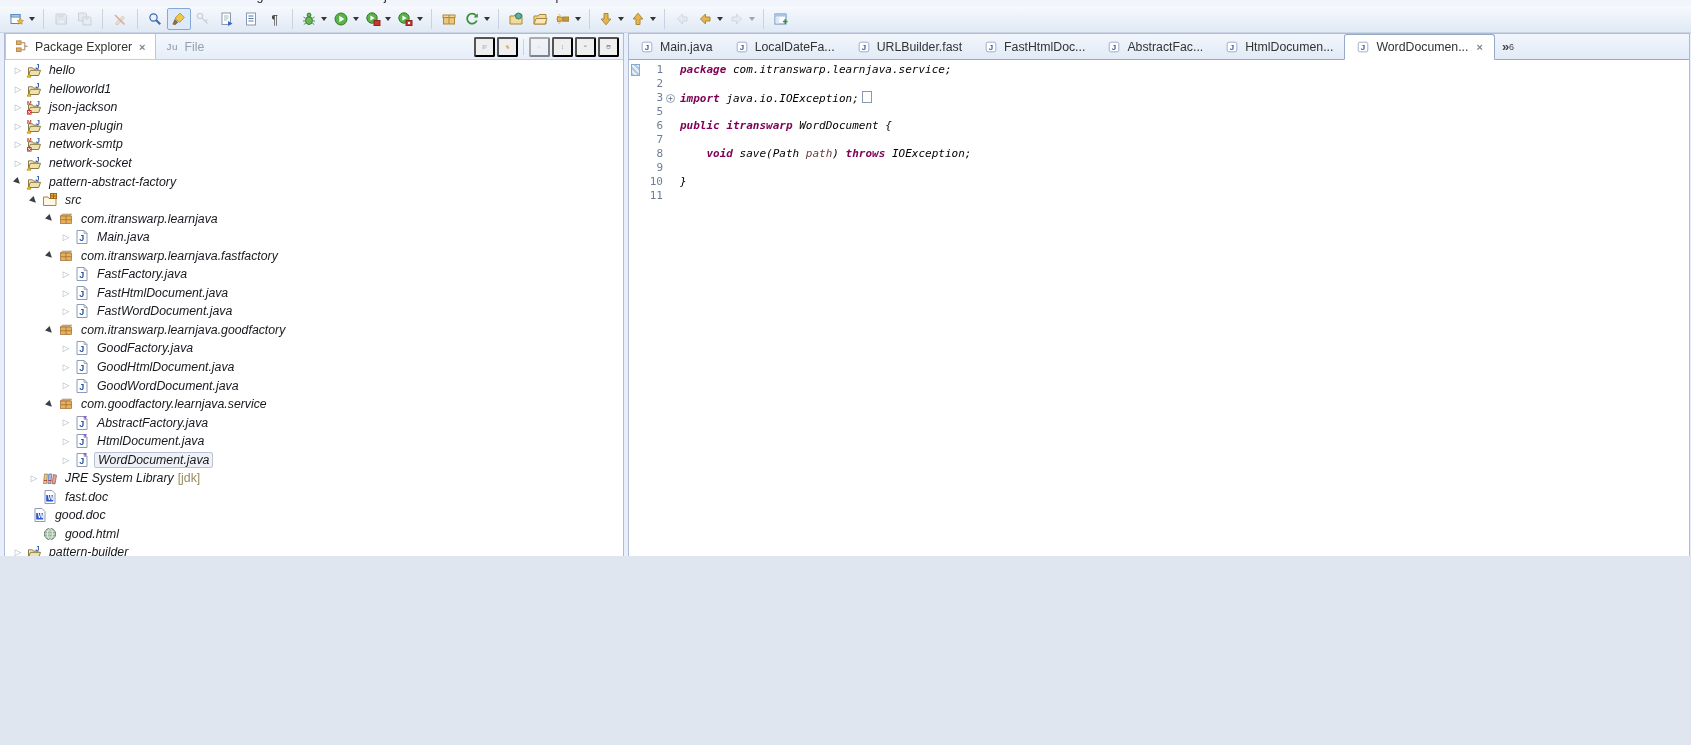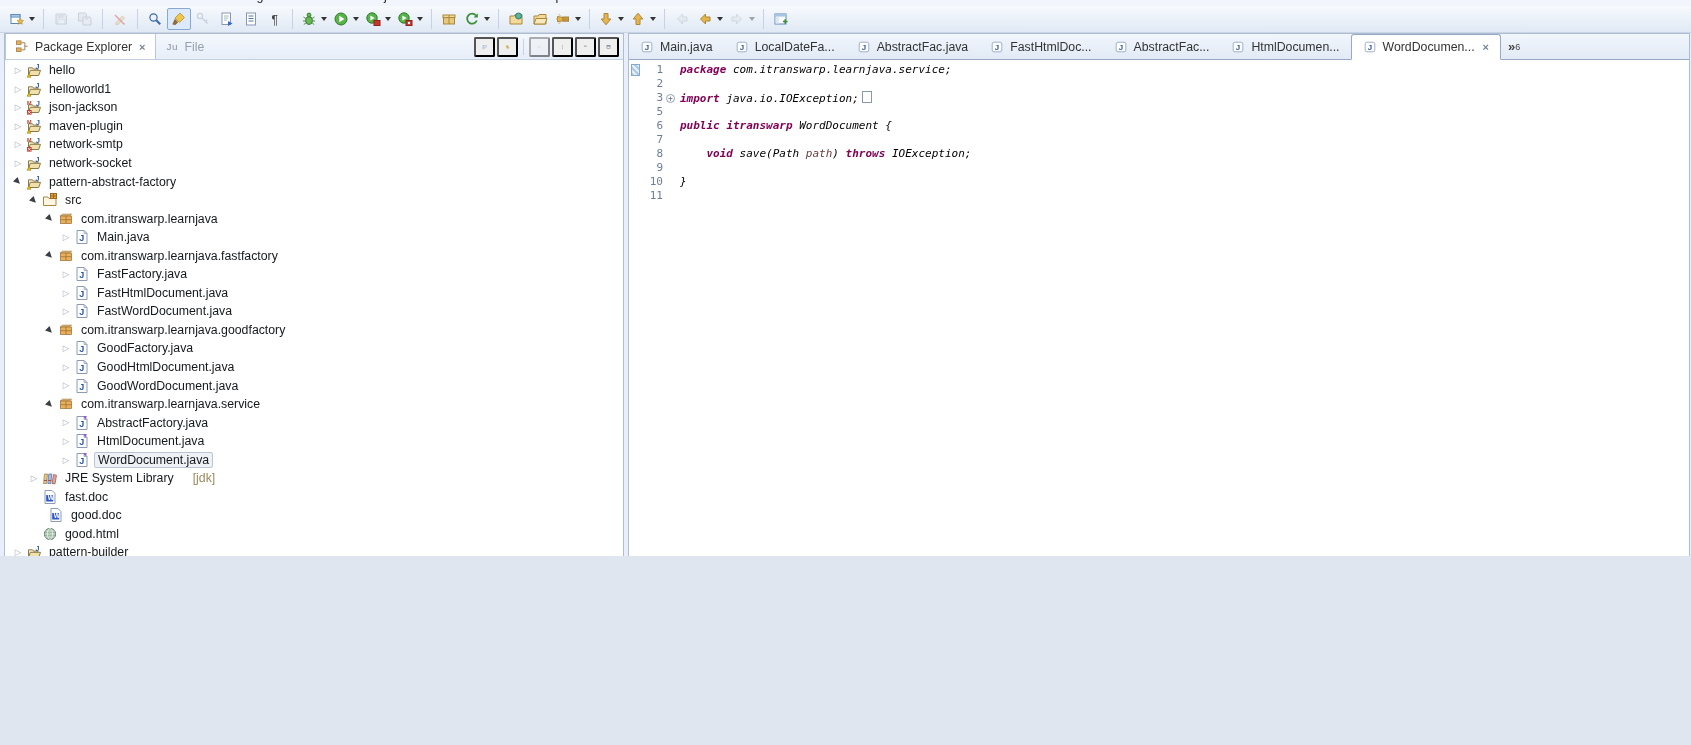--- a/index.html
+++ b/index.html
@@ -34,23 +34,23 @@
   .vtools{margin-left:auto;display:flex;align-items:center;gap:2px;padding-right:4px;}
   .vt-btn{width:21px;height:20px;display:inline-flex;align-items:center;justify-content:center;border-radius:2px;}
   .vt-btn.disabled{opacity:.45;}
   .vt-sep{width:1px;height:16px;background:#c7d2e2;margin:0 3px;}
   .tree{position:absolute;top:26px;left:0;right:0;bottom:0;overflow:hidden;padding-top:1px;}
   .trow{height:18.55px;display:flex;align-items:center;font-size:12.3px;white-space:nowrap;}
   .arr{width:14px;flex:none;text-align:center;font-size:8.5px;line-height:1;}
   .arr.c{color:#a6b0bd;}
   .arr.e{color:#3a3f46;transform:rotate(45deg);}
   .ticon{flex:none;margin:0 4px 0 1px;}
-  .tlabel{color:#15181d;padding:1px 3px;}
+  .tlabel{color:#15181d;padding:1px 3px;font-style:italic;}
   .tlabel.sel{background:#eef1f5;border:1px solid #b9c5d4;border-radius:2px;padding:0 3px;}
-  .suffix{color:#9b8b5e;margin-left:16px;}
+  .suffix{color:#9b8b5e;margin-left:1px;}
   .sash{position:absolute;left:624px;top:0;width:4px;height:656px;cursor:ew-resize;}
   
   .epanel{position:absolute;left:628px;top:0;width:1062px;height:656px;background:#fff;
           border:1px solid #aebdd4;box-sizing:border-box;}
   .edtabs{height:25px;background:linear-gradient(#f2f6fc,#e1eaf6);border-bottom:1px solid #96a9c6;
           display:flex;align-items:stretch;}
   .etab{display:inline-flex;align-items:center;gap:6px;padding:0 11px;color:#333;font-size:12.3px;white-space:nowrap;}
   .etab.active{background:#fff;border:1px solid #96a9c6;border-bottom:1px solid #fff;
                border-radius:3px 3px 0 0;margin-bottom:-1px;}
   .eclose{color:#7a8494;font-weight:bold;font-size:11px;margin-left:2px;}
@@ -677,21 +677,21 @@
             </span>
             <span class="tlabel">GoodWordDocument.java</span>
           </div>
           <div class="trow" style="padding-left: 38px;">
             <span class="arr e">▶</span>
             <span class="ticon">
               <svg width="16" height="16" viewBox="0 0 16 16" class="ic">
                 <use href="#s-pkg"></use>
               </svg>
             </span>
-            <span class="tlabel">com.itranswarp.learnjava.service</span>
+            <span class="tlabel">com.goodfactory.learnjava.service</span>
           </div>
           <div class="trow" style="padding-left: 54px;">
             <span class="arr c">▷</span>
             <span class="ticon">
               <svg width="16" height="16" viewBox="0 0 16 16" class="ic">
                 <use href="#s-ifile"></use>
               </svg>
             </span>
             <span class="tlabel">AbstractFactory.java</span>
           </div>
@@ -725,21 +725,21 @@
           </div>
           <div class="trow" style="padding-left: 22px;">
             <span class="arr c"></span>
             <span class="ticon">
               <svg width="16" height="16" viewBox="0 0 16 16" class="ic">
                 <use href="#s-docfile"></use>
               </svg>
             </span>
             <span class="tlabel">fast.doc</span>
           </div>
-          <div class="trow" style="padding-left: 28px;">
+          <div class="trow" style="padding-left: 12px;">
             <span class="arr c"></span>
             <span class="ticon">
               <svg width="16" height="16" viewBox="0 0 16 16" class="ic">
                 <use href="#s-docfile"></use>
               </svg>
             </span>
             <span class="tlabel">good.doc</span>
           </div>
           <div class="trow" style="padding-left: 22px;">
             <span class="arr c"></span>
@@ -784,21 +784,21 @@
           <span class="etab">
             <svg width="14" height="14" viewBox="0 0 16 16" class="ic">
               <use href="#s-jtab"></use>
             </svg>
             <span class="etab-label">LocalDateFa...</span>
           </span>
           <span class="etab">
             <svg width="14" height="14" viewBox="0 0 16 16" class="ic">
               <use href="#s-jtab"></use>
             </svg>
-            <span class="etab-label">AbstractFac.java</span>
+            <span class="etab-label">URLBuilder.fast</span>
           </span>
           <span class="etab">
             <svg width="14" height="14" viewBox="0 0 16 16" class="ic">
               <use href="#s-jtab"></use>
             </svg>
             <span class="etab-label">FastHtmlDoc...</span>
           </span>
           <span class="etab">
             <svg width="14" height="14" viewBox="0 0 16 16" class="ic">
               <use href="#s-jtab"></use>

